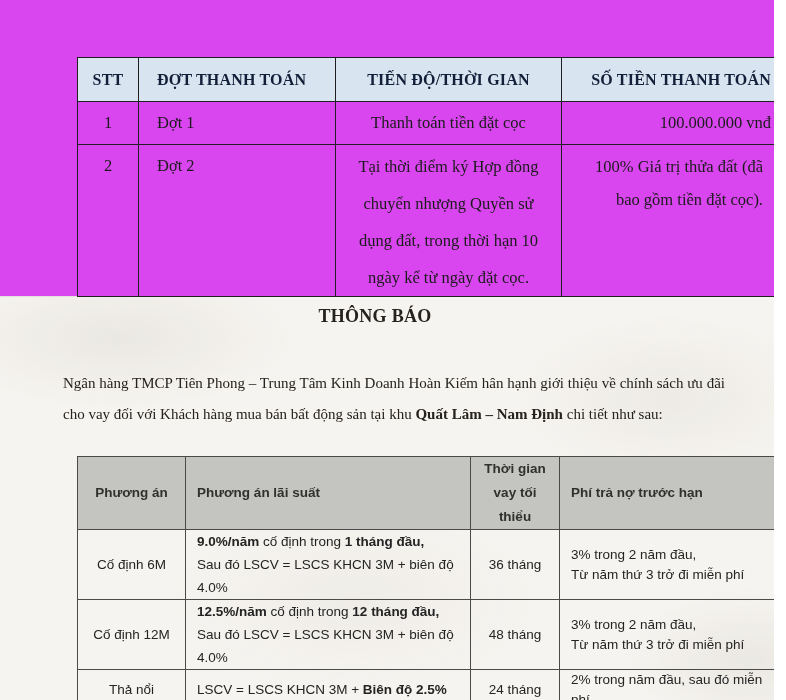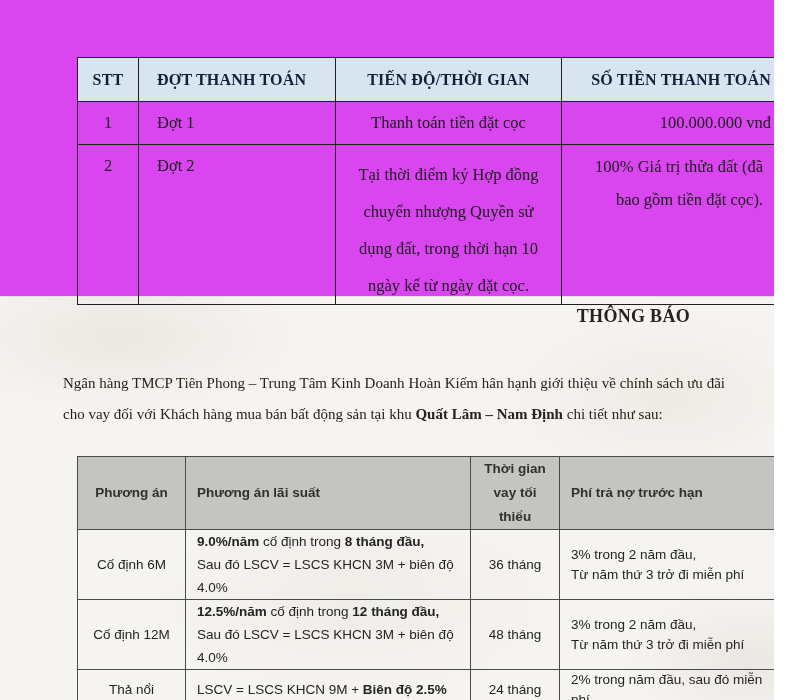--- a/index.html
+++ b/index.html
@@ -47,26 +47,26 @@
     text-align:center;
     letter-spacing:0.2px;
   }
   .t1 td{font-size:16.5px;}
   .t1 .c-stt{width:48px;text-align:center;}
   .t1 .c-phase{width:172px;text-align:left;padding-left:18px;}
   .t1 .c-sched{width:213px;text-align:center;}
   .t1 .c-amt{width:203px;text-align:right;}
   .t1 tr.r1 td{height:42px;}
   .t1 tr.r2 td{height:140px;vertical-align:top;padding-top:11px;}
-  .t1 tr.r2 .c-sched{line-height:37px;padding-top:11px;padding-left:12px;padding-right:12px;}
+  .t1 tr.r2 .c-sched{line-height:37px;padding-top:3px;padding-left:12px;padding-right:12px;}
   .t1 tr.r2 .c-amt{line-height:33px;padding-top:5px;padding-left:14px;padding-right:14px;}
   
   .notice-title{
     position:absolute;left:60px;top:306px;width:630px;
-    text-align:right;font-weight:bold;font-size:18px;color:#26221d;
+    text-align:center;font-weight:bold;font-size:18px;color:#26221d;
     letter-spacing:0.3px;
   }
   .notice-salutation{
     position:absolute;left:60px;top:340px;width:630px;
     text-align:center;font-weight:bold;font-size:17.5px;color:#26221d;
   }
   .notice-paragraph{
     position:absolute;left:63px;top:368px;width:662px;
     font-size:15px;line-height:31px;text-align:justify;color:#26221d;
   }
@@ -142,21 +142,21 @@
     <tbody>
         <tr>
       <th class="c-plan">Phương án</th>
       <th class="c-rate">Phương án lãi suất</th>
       <th class="c-term">Thời gian vay tối thiểu</th>
       <th class="c-fee">Phí trả nợ trước hạn</th>
     </tr>
     <tr class="lr1">
       <td class="c-plan">Cố định 6M</td>
       <td class="c-rate">
-        <div class="rate-lines"><span class="b">9.0%/năm</span><span> cố định trong </span><span class="b">8 tháng đầu,</span></div>
+        <div class="rate-lines"><span class="b">9.0%/năm</span><span> cố định trong </span><span class="b">1 tháng đầu,</span></div>
         <div class="rate-lines">Sau đó LSCV = LSCS KHCN 3M + biên độ 4.0%</div>
       </td>
       <td class="c-term">36 tháng</td>
       <td class="c-fee">
         <div>3% trong 2 năm đầu,</div>
         <div>Từ năm thứ 3 trở đi miễn phí</div>
       </td>
     </tr>
     <tr class="lr2">
       <td class="c-plan">Cố định 12M</td>
@@ -165,20 +165,20 @@
         <div class="rate-lines">Sau đó LSCV = LSCS KHCN 3M + biên độ 4.0%</div>
       </td>
       <td class="c-term">48 tháng</td>
       <td class="c-fee">
         <div>3% trong 2 năm đầu,</div>
         <div>Từ năm thứ 3 trở đi miễn phí</div>
       </td>
     </tr>
     <tr class="lr3">
       <td class="c-plan">Thả nổi</td>
-      <td class="c-rate"><span>LSCV = LSCS KHCN 9M + </span><span class="b">Biên độ 2.5%</span></td>
+      <td class="c-rate"><span>LSCV = LSCS KHCN 3M + </span><span class="b">Biên độ 2.5%</span></td>
       <td class="c-term">24 tháng</td>
       <td class="c-fee">2% trong năm đầu, sau đó miễn phí</td>
     </tr>
   </tbody>
     </table>
 
 </div>
 
 </body></html>

